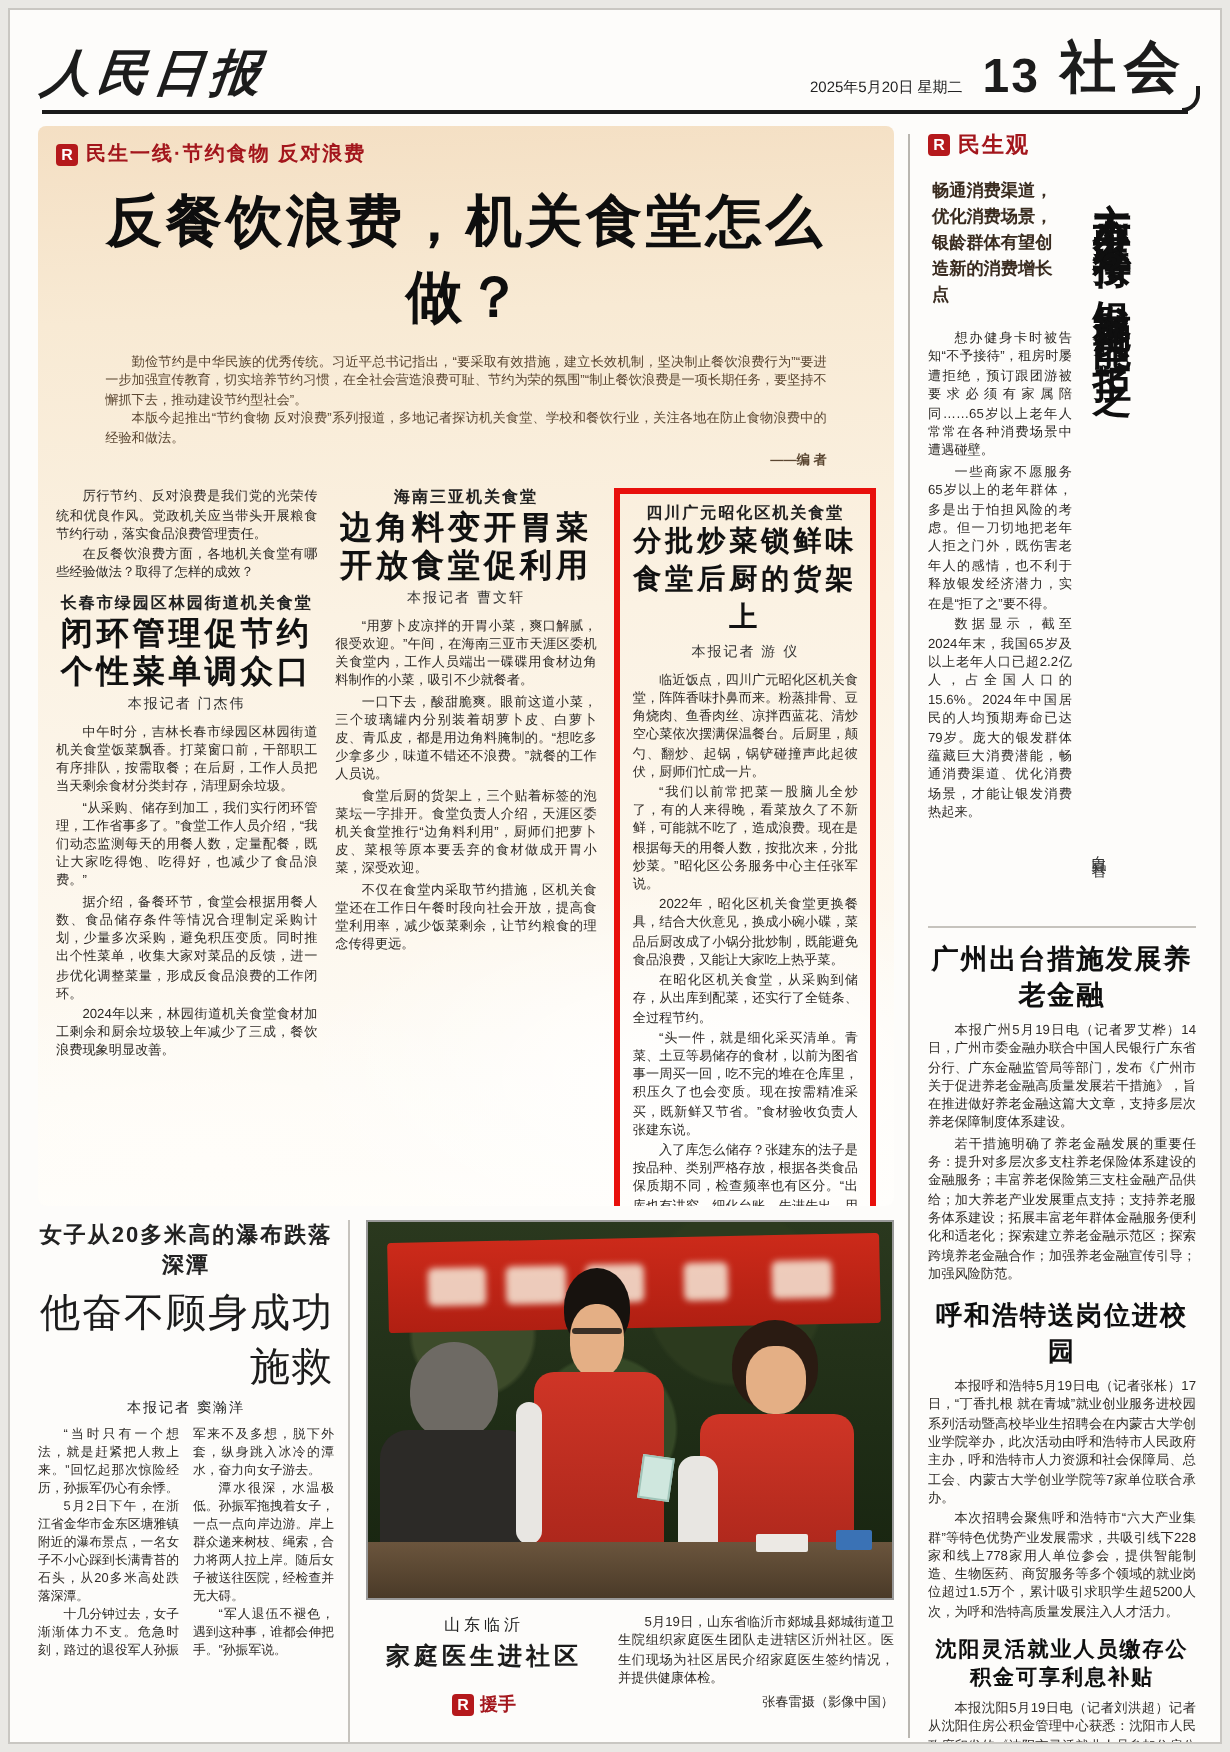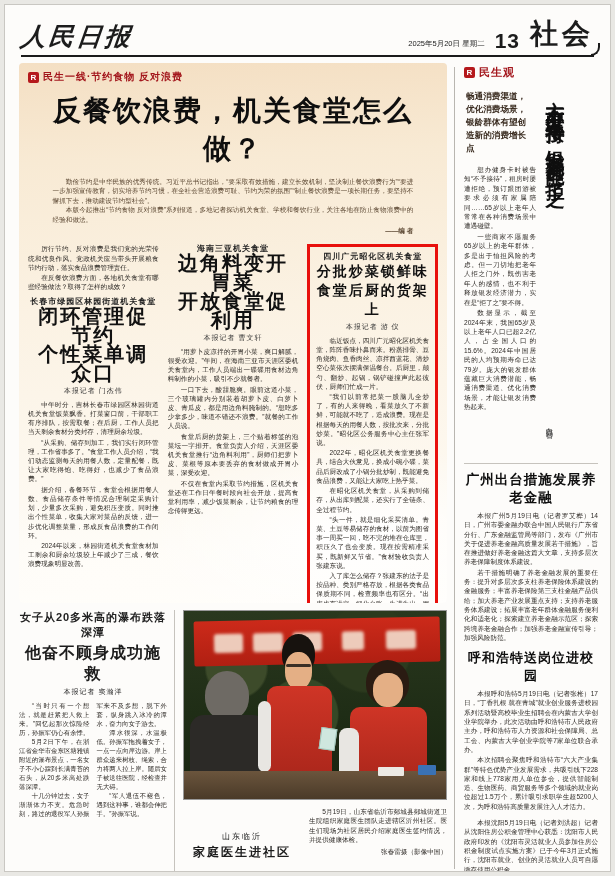--- a/index.html
+++ b/index.html
@@ -5,21 +5,21 @@
   * { margin:0; padding:0; box-sizing:border-box; }
   html,body { width:615px; height:876px; }
   body { background:#e9e8e4; font-family:"Liberation Sans", sans-serif; color:#1c1c1c; }
   .sheet { position:relative; width:607px; height:868px; margin:4px; background:#fdfcfa; border:1px solid #c9c7c2; overflow:hidden; }
 
   
   .hdr { display:flex; align-items:flex-end; justify-content:space-between; padding:10px 16px 2px 16px; }
   .masthead { font-family:"DejaVu Serif", serif; font-style:italic; font-weight:900; font-size:25px; letter-spacing:3px; transform:skewX(-6deg); }
   .hdr-right { display:flex; align-items:flex-end; gap:10px; }
   .hdr-date { font-size:7.5px; color:#222; padding-bottom:4px;text-align:center; }
-  .hdr-page { font-size:21px; font-weight:bold; letter-spacing:1px; }
+  .hdr-page { font-size:24px; font-weight:bold; letter-spacing:1px; }
   .hdr-section { font-size:28px; font-weight:bold; letter-spacing:4px; }
   .hdr-rule { position:relative; margin:0 16px; border-bottom:2px solid #1b1b1b; }
   .hdr-hook { position:absolute; right:-6px; top:-12px; width:9px; height:13px; border-right:2px solid #1b1b1b; border-bottom:2px solid #1b1b1b; border-bottom-right-radius:9px; }
 
   
   .main { display:flex; gap:7px; padding:6px 12px 0 14px; height:816px; }
   .left { width:428px; display:flex; flex-direction:column; }
   .vdiv { width:1px; background:#b9b6b0; margin-top:4px; height:802px; }
   .right { flex:1; overflow:hidden; padding-left:2px; }
 
@@ -34,30 +34,30 @@
   .tag-text { color:#a3161c; font-weight:bold; font-size:10px; letter-spacing:1px; }
   .big-head { text-align:center; font-size:28px; font-weight:900; letter-spacing:2px; color:#0e0e0e; margin:8px 0 9px 0; }
   .intro { width:88%; margin:0 auto; font-size:6.6px; line-height:9.4px; color:#5a4631; text-align:justify; }
   .intro p { text-indent:2em; }
   .intro-sign { text-align:right; font-weight:bold; margin-top:2px; text-indent:0 !important; }
   .cols { display:flex; gap:9px; margin-top:9px; height:414px; overflow:hidden; }
   .col { flex:1; font-size:6.6px; line-height:9.2px; color:#2e2a26; text-align:justify; }
   .col p { text-indent:2em; margin-bottom:1px; }
   .art-head { text-align:center; margin:6px 0 5px 0; }
   .kicker { font-size:8px; font-weight:bold; color:#222; letter-spacing:1px; }
-  .h2line { display:block; font-family:"DejaVu Serif", serif; font-weight:bold; font-size:20px; letter-spacing:2px; color:#111; line-height:19px; }
+  .h2line { display:block; font-family:"DejaVu Serif", serif; font-weight:bold; font-size:16px; letter-spacing:2px; color:#111; line-height:19px; }
   .byline { font-size:7px; color:#333; margin-top:3px; letter-spacing:1px; }
   .red-box { border:3px solid #e8100c; padding:5px 6px; height:380px; overflow:hidden; margin-bottom:5px; }
   .red-box .h2line { font-size:14px; }
 
   
   .bottom-row { display:flex; gap:8px; margin-top:7px; height:262px; }
   .rescue { width:156px; border-right:1px solid #c6c3bd; padding-right:7px; }
   .rescue .kicker { font-size:11px; }
-  .rescue-title { text-align:center; font-size:16px; font-weight:700; letter-spacing:1px; margin:3px 0 2px 0; }
+  .rescue-title { text-align:right; font-size:20px; font-weight:400; letter-spacing:1px; margin:3px 0 2px 0; }
   .rescue-by { text-align:center; font-size:7px; margin-bottom:4px; letter-spacing:1px; }
   .rescue-body { columns:2; column-gap:7px; font-size:6.4px; line-height:9px; text-align:justify; height:196px; overflow:hidden; color:#2e2a26; }
   .rescue-body p { text-indent:2em; }
   .photo-block { flex:1; }
   .photo { position:relative; height:190px; overflow:hidden; border:1px solid #999;
     background: radial-gradient(circle at 20% 30%, #3d4b2a 0 12%, transparent 13%),
                 radial-gradient(circle at 70% 20%, #2c3a1e 0 18%, transparent 19%),
                 radial-gradient(circle at 45% 55%, #354826 0 20%, transparent 21%),
                 linear-gradient(180deg,#2a381e 0%, #1f2d16 55%, #17230f 100%); }
   .banner { position:absolute; left:4%; right:2%; top:4%; height:24%; background:linear-gradient(180deg,#cc2a1a,#b01f12); transform:rotate(-1.2deg); border-radius:2px; }
@@ -66,21 +66,21 @@
   .hair { border-radius:50% 50% 45% 45%; }
   .face { border-radius:45%; background:#e4af85; }
   .vest { background:linear-gradient(180deg,#cf3526,#a7251a); border-radius:10px 10px 4px 4px; }
   .sleeve { background:#e8e6e2; border-radius:8px; }
   .table { position:absolute; left:0; right:0; bottom:0; height:15%; background:linear-gradient(180deg,#6b553d,#4a3a28); }
   .item-w { position:absolute; bottom:12%; right:16%; width:26px; height:9px; background:#ece9e4; border-radius:1px; }
   .item-b { position:absolute; bottom:13%; right:4%; width:18px; height:10px; background:#3a72b5; border-radius:1px; }
   .leaflet { position:absolute; bottom:26%; left:52%; width:16px; height:22px; background:#cfe7de; border:1px solid #9fc4b8; transform:rotate(8deg); }
   .cap-row { display:flex; gap:8px; margin-top:7px; }
   .cap-left { width:118px; text-align:center; }
-  .cap-place { font-size:8px; letter-spacing:2px; color:#222;margin-top:24px; }
+  .cap-place { font-size:8px; letter-spacing:2px; color:#222; }
   .cap-head { font-size:12px; font-weight:900; letter-spacing:2px; margin-top:2px; }
   .cap-tag { margin-top:9px; display:inline-flex; align-items:center; gap:3px; color:#a3161c; font-weight:bold; font-size:9px; }
   .cap-right { flex:1; font-size:6.6px; line-height:9.4px; text-align:justify; color:#2e2a26; }
   .cap-right .credit { text-align:right; margin-top:2px; text-indent:0; }
   .cap-right p { text-indent:2em; }
 
   
   .mg-tag { display:flex; align-items:center; gap:4px; margin:2px 0 6px 0; }
   .mg-tag .tag-text { font-size:11px; }
   .mg-article { display:flex; gap:6px; height:378px; overflow:hidden; border-bottom:1px solid #c6c3bd; padding-bottom:6px; }
@@ -284,20 +284,21 @@
 
       <div class="news">
         <h3 class="h3-md">呼和浩特送岗位进校园</h3>
         <div class="body">
           <p>本报呼和浩特5月19日电（记者张枨）17日，“丁香扎根 就在青城”就业创业服务进校园系列活动暨高校毕业生招聘会在内蒙古大学创业学院举办，此次活动由呼和浩特市人民政府主办，呼和浩特市人力资源和社会保障局、总工会、内蒙古大学创业学院等7家单位联合承办。</p>
           <p>本次招聘会聚焦呼和浩特市“六大产业集群”等特色优势产业发展需求，共吸引线下228家和线上778家用人单位参会，提供智能制造、生物医药、商贸服务等多个领域的就业岗位超过1.5万个，累计吸引求职学生超5200人次，为呼和浩特高质量发展注入人才活力。</p>
         </div>
       </div>
 
       <div class="news">
+        <h3 class="h3-sm">沈阳灵活就业人员缴存公积金可享利息补贴</h3>
         <div class="body">
           <p>本报沈阳5月19日电（记者刘洪超）记者从沈阳住房公积金管理中心获悉：沈阳市人民政府印发的《沈阳市灵活就业人员参加住房公积金制度试点实施方案》已于今年3月正式施行，沈阳市就业、创业的灵活就业人员可自愿缴存使用公积金。</p>
 
         </div>
       </div>
 
     </div>
   </div>
 </div>
 

